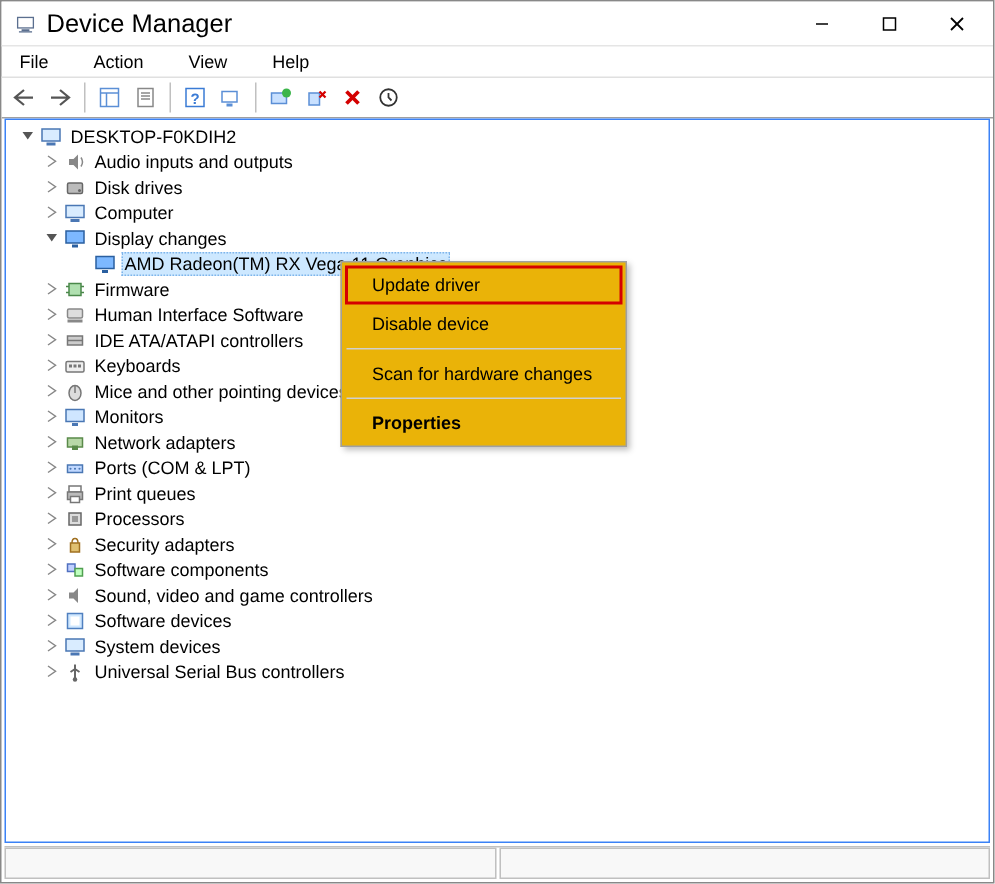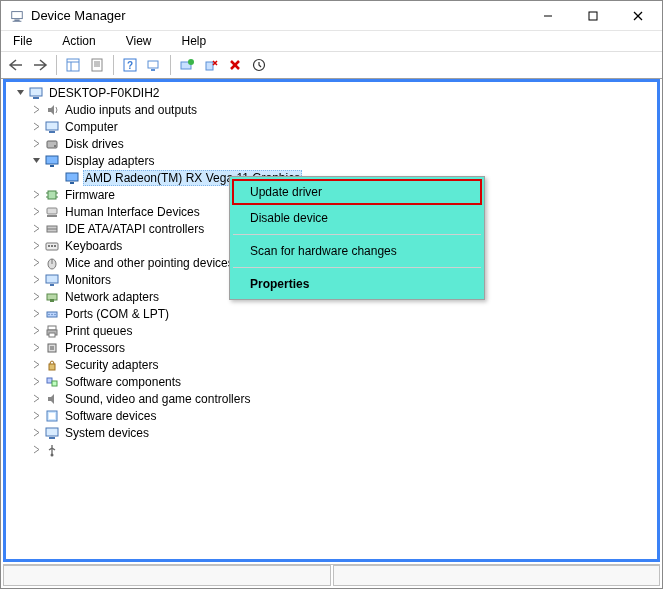--- a/index.html
+++ b/index.html
@@ -16,21 +16,21 @@
   }
   .titlebar {
     height: 30px;
     display: flex;
     align-items: center;
     padding: 0 2px 0 8px;
     background: #fff;
     border-bottom: 1px solid #e5e5e5;
   }
   .titlebar .app-icon { width: 16px; height: 16px; margin-right: 6px; display:inline-flex; align-items:center; justify-content:center;}
-  .titlebar .title { flex: 1; font-size: 13px; }
+  .titlebar .title { flex: 1; font-size: 17px; }
   .win-controls { display: flex; height: 100%; }
   .win-btn { width: 45px; height: 100%; display: flex; align-items: center; justify-content: center; cursor: default; }
 
   .menubar { height: 20px; display: flex; align-items: center; padding: 0 4px; gap: 14px; }
   .menu-item { padding: 1px 8px; cursor: default; }
 
   .toolbar {
     height: 28px;
     border-top: 1px solid #e0e0e0;
     border-bottom: 1px solid #a0a0a0;
@@ -39,21 +39,21 @@
     padding: 0 4px;
     gap: 2px;
     background: #fff;
   }
   .tool-btn { width: 22px; height: 22px; display: flex; align-items: center; justify-content: center; cursor: default; border: 1px solid transparent; }
   .tool-sep { width: 1px; height: 20px; background: #c0c0c0; margin: 0 3px; }
 
   .content {
     position: relative;
     height: 483px;
-    border: 3px solid #3b82f6;
+    border: 1px solid #3b82f6;
     margin: 0 2px;
     overflow: auto;
     background: #fff;
   }
   .tree { padding: 2px 0 2px 4px; user-select: none; }
   .tree-row {
     display: flex;
     align-items: center;
     height: 17px;
     padding-left: 2px;
@@ -66,22 +66,22 @@
   .tree-row .label { padding: 0 2px; }
   .tree-row.selected .label { background: #cde8ff; border: 1px dotted #7eb4ea; padding: 0 1px; }
   .indent-0 { padding-left: 2px; }
   .indent-1 { padding-left: 18px; }
   .indent-2 { padding-left: 38px; }
 
   .context-menu {
     position: absolute;
     left: 223px;
     top: 94px;
-    width: 256px;
-    background: #5eead4;
+    width: 191px;
+    background: #eab308;
     border: 1px solid #a0a0a0;
     box-shadow: 2px 2px 4px rgba(0,0,0,0.25);
     padding: 2px;
     font-size: 12px;
   }
   .ctx-item { padding: 6px 18px; cursor: default; }
   .ctx-sep { height: 1px; background: #d0d0d0; margin: 3px 1px; }
   .ctx-item.highlight { outline: 2px solid #d40000; outline-offset: -2px; }
   .ctx-item.bold { font-weight: bold; }
 
@@ -234,55 +234,55 @@
     </div>
 
     <div class="tree-row indent-1">
       <span class="twisty">
           <svg width="9" height="9">
             <path d="M2 1 L7 4.5 L2 8" fill="none" stroke="#888" stroke-width="1"></path>
           </svg>
         </span>
       <span class="node-icon">
           <svg width="14" height="14">
+            <rect x="2" y="4" width="10" height="7" rx="1" fill="#bbb" stroke="#666"></rect>
+            <circle cx="10" cy="9" r="1" fill="#666"></circle>
+          </svg>
+        </span>
+      <span class="label">Disk drives</span>
+    </div>
+
+    <div class="tree-row indent-1">
+      <span class="twisty">
+          <svg width="9" height="9">
+            <path d="M2 1 L7 4.5 L2 8" fill="none" stroke="#888" stroke-width="1"></path>
+          </svg>
+        </span>
+      <span class="node-icon">
+          <svg width="14" height="14">
             <rect x="1" y="2" width="12" height="8" fill="#d9ecff" stroke="#4a77b4"></rect>
             <rect x="4" y="11" width="6" height="2" fill="#4a77b4"></rect>
           </svg>
         </span>
       <span class="label">Computer</span>
     </div>
 
     <div class="tree-row indent-1">
       <span class="twisty">
           <svg width="9" height="9">
-            <path d="M2 1 L7 4.5 L2 8" fill="none" stroke="#888" stroke-width="1"></path>
-          </svg>
-        </span>
-      <span class="node-icon">
-          <svg width="14" height="14">
-            <rect x="2" y="4" width="10" height="7" rx="1" fill="#bbb" stroke="#666"></rect>
-            <circle cx="10" cy="9" r="1" fill="#666"></circle>
-          </svg>
-        </span>
-      <span class="label">Disk drives</span>
-    </div>
-
-    <div class="tree-row indent-1">
-      <span class="twisty">
-          <svg width="9" height="9">
             <path d="M1 2 L8 2 L4.5 7 Z" fill="#555"></path>
           </svg>
         </span>
       <span class="node-icon">
           <svg width="14" height="14">
             <rect x="1" y="2" width="12" height="8" fill="#7db8ff" stroke="#2a5fa0"></rect>
             <rect x="5" y="11" width="4" height="2" fill="#2a5fa0"></rect>
           </svg>
         </span>
-      <span class="label">Display adapters</span>
+      <span class="label">Display changes</span>
     </div>
 
     <div class="tree-row indent-2 selected">
       <span class="twisty"></span>
       <span class="node-icon">
           <svg width="14" height="14">
             <rect x="1" y="2" width="12" height="8" fill="#7db8ff" stroke="#2a5fa0"></rect>
             <rect x="5" y="11" width="4" height="2" fill="#2a5fa0"></rect>
           </svg>
         </span>
@@ -312,21 +312,21 @@
           <svg width="9" height="9">
             <path d="M2 1 L7 4.5 L2 8" fill="none" stroke="#888" stroke-width="1"></path>
           </svg>
         </span>
       <span class="node-icon">
           <svg width="14" height="14">
             <rect x="2" y="3" width="10" height="6" rx="1" fill="#ddd" stroke="#888"></rect>
             <rect x="2" y="10" width="10" height="2" fill="#888"></rect>
           </svg>
         </span>
-      <span class="label">Human Interface Devices</span>
+      <span class="label">Human Interface Software</span>
     </div>
 
     <div class="tree-row indent-1">
       <span class="twisty">
           <svg width="9" height="9">
             <path d="M2 1 L7 4.5 L2 8" fill="none" stroke="#888" stroke-width="1"></path>
           </svg>
         </span>
       <span class="node-icon">
           <svg width="14" height="14">
@@ -527,20 +527,21 @@
           <svg width="9" height="9">
             <path d="M2 1 L7 4.5 L2 8" fill="none" stroke="#888" stroke-width="1"></path>
           </svg>
         </span>
       <span class="node-icon">
           <svg width="14" height="14">
             <path d="M7 2 L7 12 M7 5 L4 7 M7 5 L10 7" stroke="#666" fill="none" stroke-width="1.3"></path>
             <circle cx="7" cy="12" r="1.5" fill="#666"></circle>
           </svg>
         </span>
+      <span class="label">Universal Serial Bus controllers</span>
     </div>
 
   </div>
 
   <div class="context-menu">
     <div class="ctx-item highlight">Update driver</div>
     <div class="ctx-item">Disable device</div>
     <div class="ctx-sep"></div>
     <div class="ctx-item">Scan for hardware changes</div>
     <div class="ctx-sep"></div>

